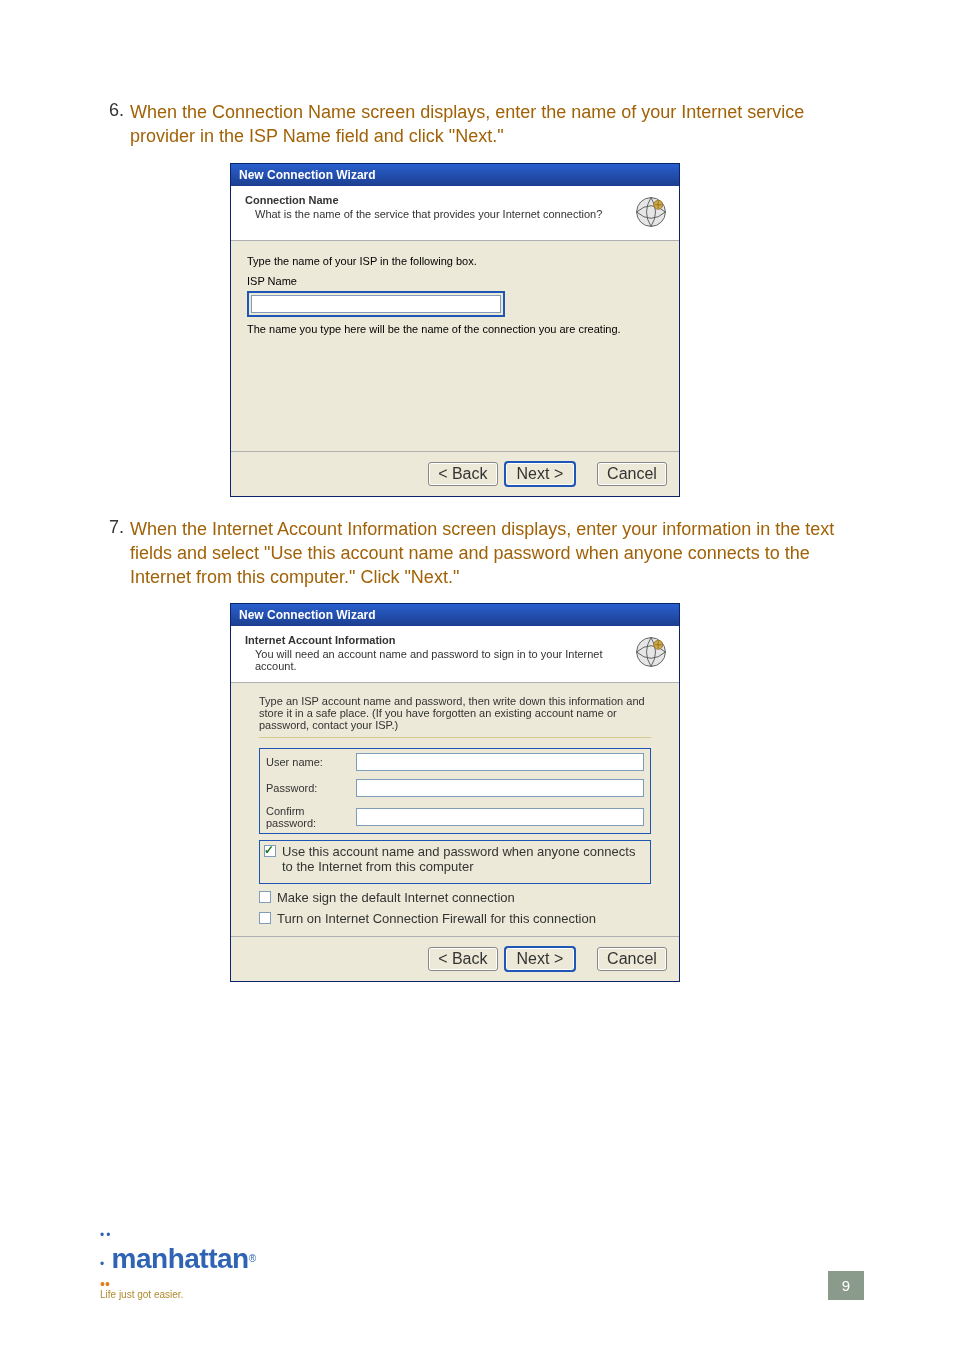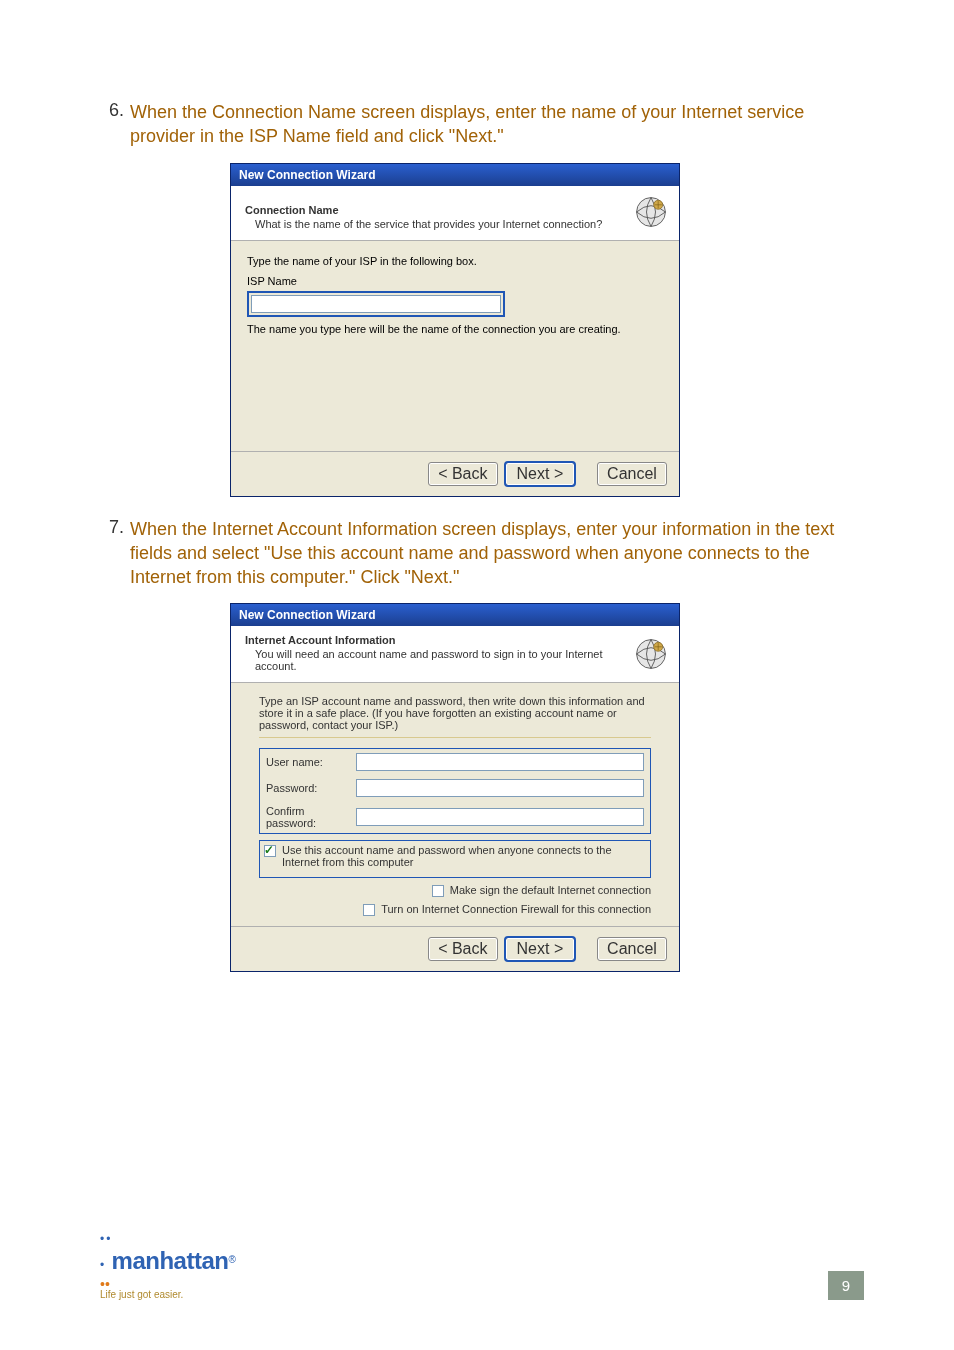--- a/index.html
+++ b/index.html
@@ -50,21 +50,21 @@
     color: #fff;
     padding: 4px 8px;
     font-weight: bold;
     font-size: 12px;
   }
   .wizard-header {
     background: #fff;
     padding: 8px 10px 10px 14px;
     border-bottom: 1px solid #b0b0b0;
     display: flex;
-    align-items: flex-end;
+    align-items: flex-start;
     gap: 8px;
   }
   .wizard-header-text { flex: 1; }
   .wizard-header .h-title {
     font-weight: bold;
     font-size: 11px;
     margin-bottom: 2px;
   }
   .wizard-header .h-sub {
     font-size: 11px;
@@ -98,22 +98,21 @@
     height: 18px;
     display: block;
   }
   .xp-input.wide { width: 250px; }
   .small-note { margin-top: 6px; font-size: 11px; }
   .check-row {
     display: flex;
     align-items: flex-start;
     gap: 6px;
     margin-bottom: 6px;
-    font-size: 11px;
-    justify-content: flex-end;
+    font-size: 13px;
   }
   .xp-check {
     width: 12px; height: 12px;
     border: 1px solid #7f9db9;
     background: #fff;
     flex: 0 0 12px;
     margin-top: 1px;
     position: relative;
   }
   .xp-check.checked::after {
@@ -151,21 +150,21 @@
     right: 90px;
     display: flex;
     justify-content: space-between;
     align-items: flex-end;
   }
   .logo {
     font-family: Arial, sans-serif;
   }
   .logo .dots { color:#2f63b3; letter-spacing:2px; font-size:12px; }
   .logo .main {
-    font-size: 24px;
+    font-size: 28px;
     color: #2f63b3;
     font-weight: 600;
     letter-spacing: -0.5px;
   }
   .logo .main .bold { font-weight: 900; }
   .logo .reg { font-size: 10px; vertical-align: super; color:#2f63b3; }
   .logo .tag {
     font-size: 10px;
     color: #b08a2e;
     display: block;

